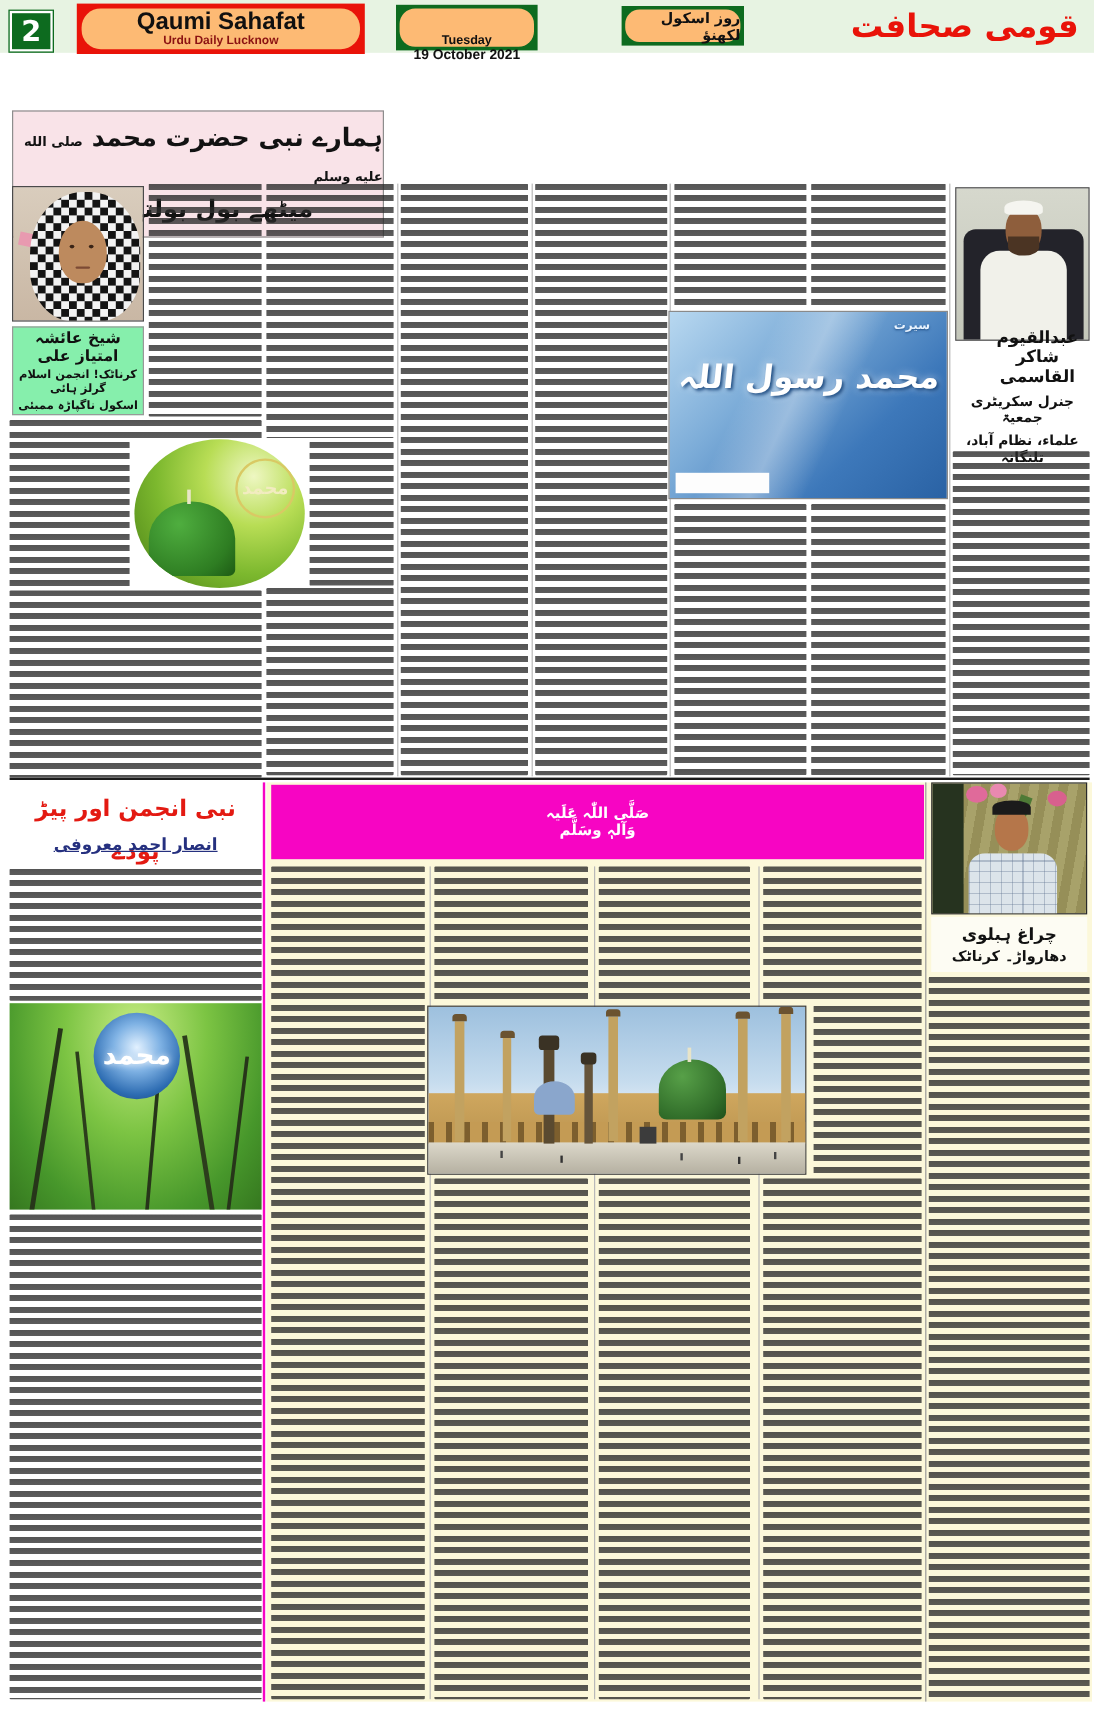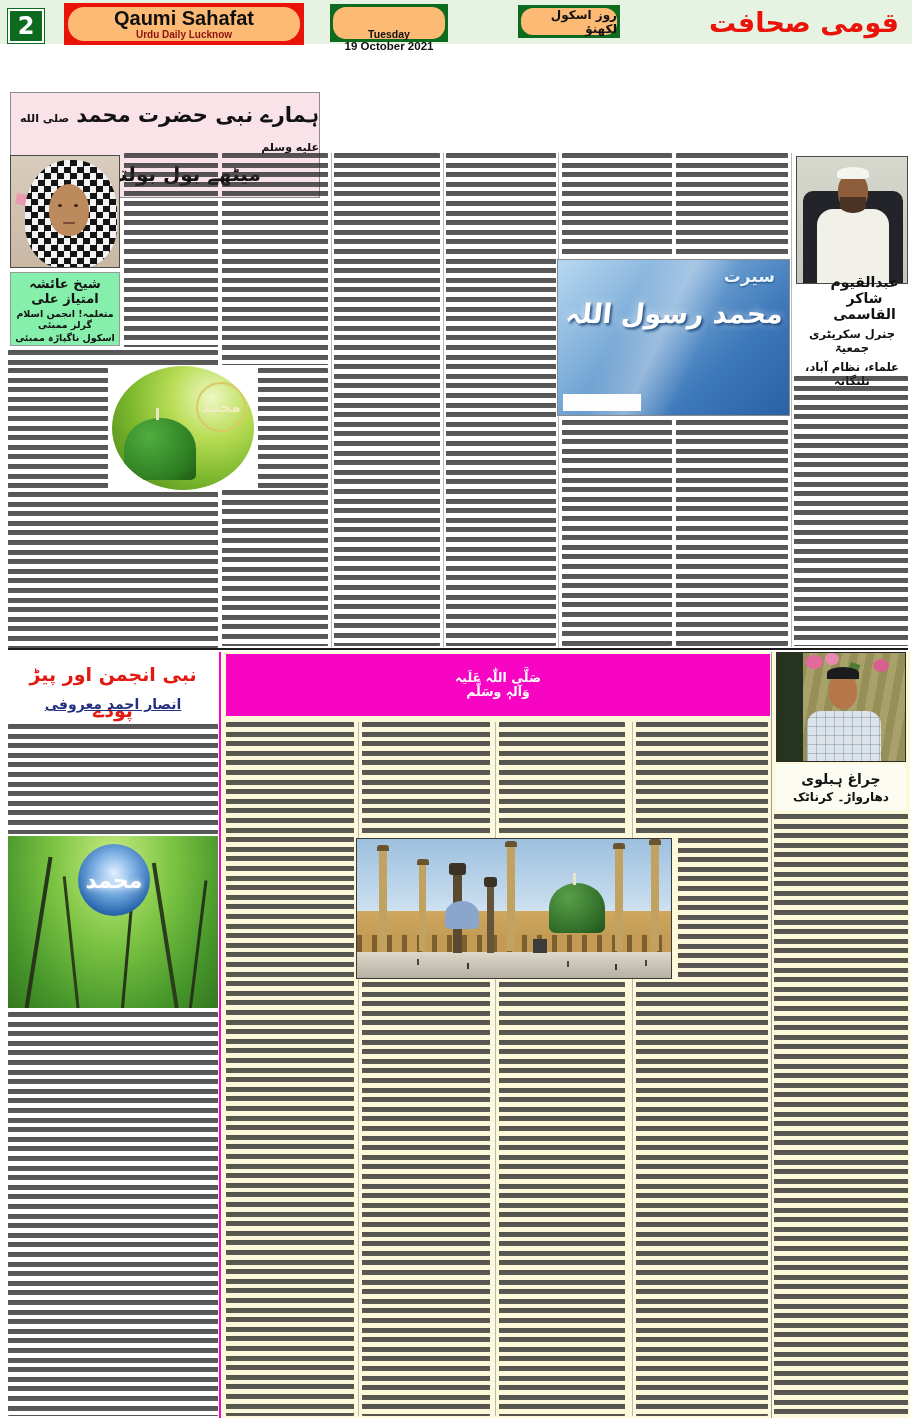--- a/index.html
+++ b/index.html
@@ -73,21 +73,21 @@
       <div class="abs" style="left:25px;top:20px;width:4px;height:3px;background:#3a2417;border-radius:50%;"></div>
       <div class="abs" style="left:14px;top:38px;width:12px;height:2px;background:#7c4a34;border-radius:2px;"></div>
     </div>
   </div>
 
   <div class="abs tx" style="left:124px;top:153px;width:94px;height:194px;"></div>
 
   <div class="abs cap" style="left:10px;top:272px;width:110px;height:74px;background:#86efac;border:1px solid #999;
               display:flex;flex-direction:column;align-items:center;justify-content:center;gap:2px;">
     <span class="urdu" style="font-size:13px;font-weight:700;">شیخ عائشہ امتیاز علی</span>
-    <span class="urdu" style="font-size:9.5px;font-weight:700;">متعلمہ! انجمن اسلام گرلز ممبئی</span>
+    <span class="urdu" style="font-size:9.5px;font-weight:700;">کرناٹک! انجمن اسلام گرلز ہائی</span>
     <span class="urdu" style="font-size:9.5px;font-weight:700;">اسکول ناگپاڑہ ممبئی</span>
   </div>
 
   <div class="abs tx" style="left:8px;top:350px;width:210px;height:16px;"></div>
   <div class="abs tx" style="left:8px;top:368px;width:100px;height:122px;"></div>
   <div class="abs tx" style="left:8px;top:492px;width:210px;height:156px;"></div>
 
   <div class="abs" style="left:112px;top:366px;width:142px;height:124px;border-radius:50%;overflow:hidden;
               background:radial-gradient(circle at 70% 25%,#eef7c2 0%,#b8dd55 30%,#7cb82e 60%,#477d15 100%);">
     <div class="abs" style="left:12px;top:52px;width:72px;height:62px;border-radius:50% 50% 8% 8%;
@@ -106,21 +106,21 @@
   <div class="abs tx" style="left:446px;top:153px;width:110px;height:493px;"></div>
   <div class="abs rule-v" style="left:558px;top:153px;height:494px;"></div>
 
   <div class="abs tx" style="left:562px;top:153px;width:110px;height:103px;"></div>
   <div class="abs tx" style="left:676px;top:153px;width:112px;height:103px;"></div>
 
   <div class="abs photo" style="left:557px;top:259px;width:233px;height:157px;border:1px solid #8a8a8a;
               background:linear-gradient(135deg,#b8d8f0 0%,#7cacd8 35%,#3d78ba 70%,#2a62a4 100%);">
     <div class="abs" style="left:0;top:0;width:233px;height:157px;
                 background:linear-gradient(115deg,rgba(255,255,255,0) 30%,rgba(255,255,255,.35) 45%,rgba(255,255,255,0) 60%);"></div>
-    <div class="abs urdu" style="right:14px;top:6px;color:#eaf4ff;font-size:17px;font-weight:700;text-shadow:0 1px 2px #1c4a80;">سیرت</div>
+    <div class="abs urdu" style="right:14px;top:6px;color:#eaf4ff;font-size:10px;font-weight:700;text-shadow:0 1px 2px #1c4a80;">سیرت</div>
     <div class="abs urdu" style="left:0;top:38px;width:233px;text-align:center;color:#ffffff;font-size:27px;font-weight:700;
                 transform:skewX(-6deg);text-shadow:2px 2px 3px #1c4a80,0 0 8px rgba(255,255,255,.6);">محمد رسول اللہ</div>
     <div class="abs" style="left:5px;top:134px;width:78px;height:17px;background:#fdfdfd;"></div>
   </div>
 
   <div class="abs tx" style="left:562px;top:420px;width:110px;height:226px;"></div>
   <div class="abs tx" style="left:676px;top:420px;width:112px;height:226px;"></div>
   <div class="abs rule-v" style="left:791px;top:153px;height:494px;"></div>
 
   <div class="abs photo" style="left:796px;top:156px;width:112px;height:128px;background:linear-gradient(180deg,#d6d8cd,#c4c7ba);">

